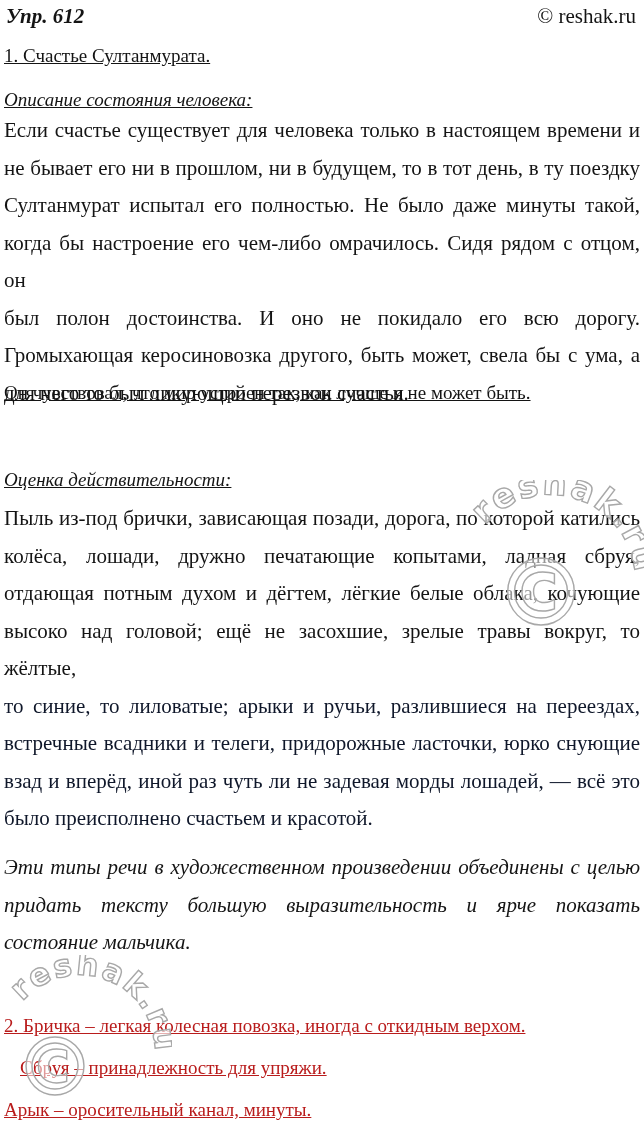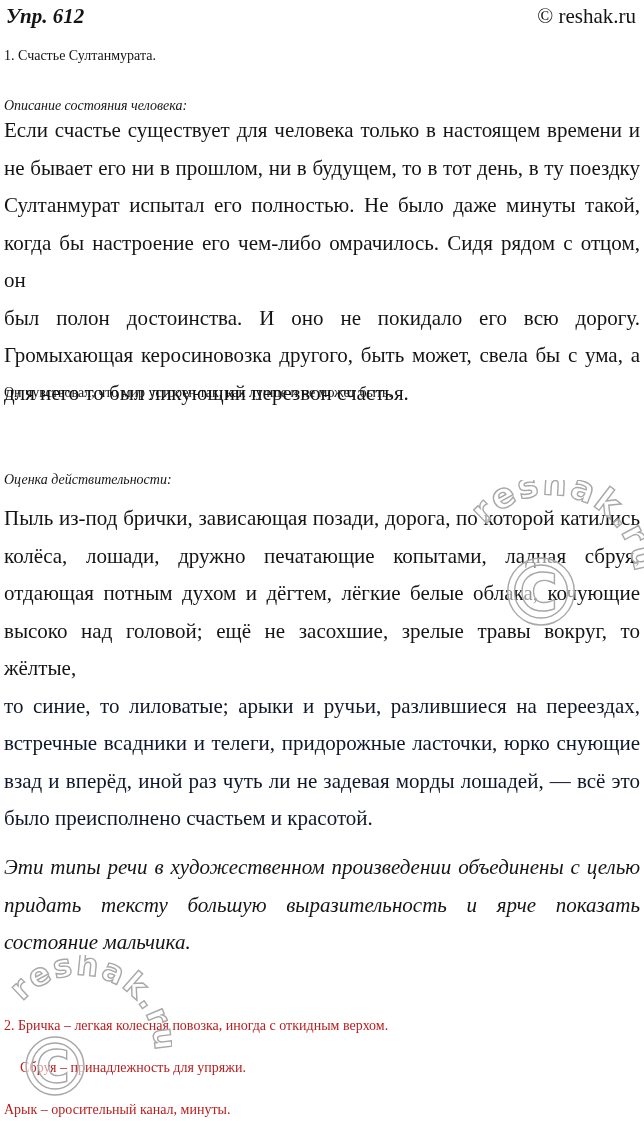--- a/index.html
+++ b/index.html
@@ -5,21 +5,21 @@
   html,body{margin:0;padding:0;background:#ffffff;}
   body{width:644px;height:1121px;overflow:hidden;position:relative;
        font-family:"Liberation Serif","DejaVu Serif",serif;color:#141414;}
   .page{position:absolute;left:0;top:0;width:644px;height:1121px;background:#fff;}
 
   .hdr{position:absolute;top:4px;left:6px;right:8px;display:flex;
        justify-content:space-between;align-items:flex-start;line-height:24px;}
   .hdr .ex{font-weight:bold;font-style:italic;font-size:21px;}
   .hdr .cr{font-size:21px;}
 
-  .single{position:absolute;left:4px;right:4px;font-size:14px;line-height:24px;}
+  .single{position:absolute;left:4px;right:4px;font-size:19px;line-height:24px;text-decoration:underline;}
   .it{font-style:italic;}
 
   .para{position:absolute;left:4px;right:4px;font-size:21px;line-height:37.5px;}
   .jline{text-align:justify;text-align-last:justify;white-space:normal;}
   .jline.last{text-align-last:left;}
 
   
   .para.eval .jline:nth-child(n+5){color:#0f172a;}
   .defs-fade{color:#b91c1c;}
 
@@ -31,21 +31,21 @@
 
 <div class="page">
 
   <div class="hdr">
     <span class="ex">Упр. 612</span>
     <span class="cr">© reshak.ru</span>
   </div>
 
   <div class="single" style="top:44px;">1. Счастье Султанмурата.</div>
 
-  <div class="single it" style="top:94px;">Описание состояния человека:</div>
+  <div class="single it" style="top:88px;">Описание состояния человека:</div>
 
   <div class="para" style="top:112px;">
       <div class="jline">Если счастье существует для человека только в настоящем времени и</div>
       <div class="jline">не бывает его ни в прошлом, ни в будущем, то в тот день, в ту поездку</div>
       <div class="jline">Султанмурат испытал его полностью. Не было даже минуты такой,</div>
       <div class="jline">когда бы настроение его чем-либо омрачилось. Сидя рядом с отцом, он</div>
       <div class="jline">был полон достоинства. И оно не покидало его всю дорогу.</div>
       <div class="jline">Громыхающая керосиновозка другого, быть может, свела бы с ума, а</div>
       <div class="jline last">для него то был ликующий перезвон счастья.</div>
     </div>

